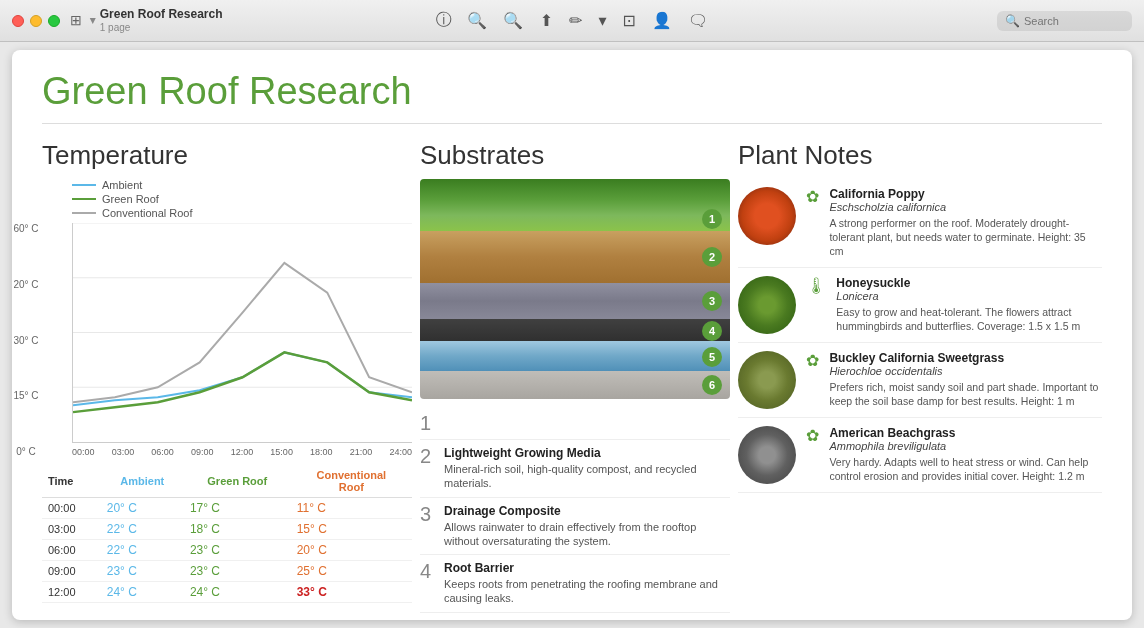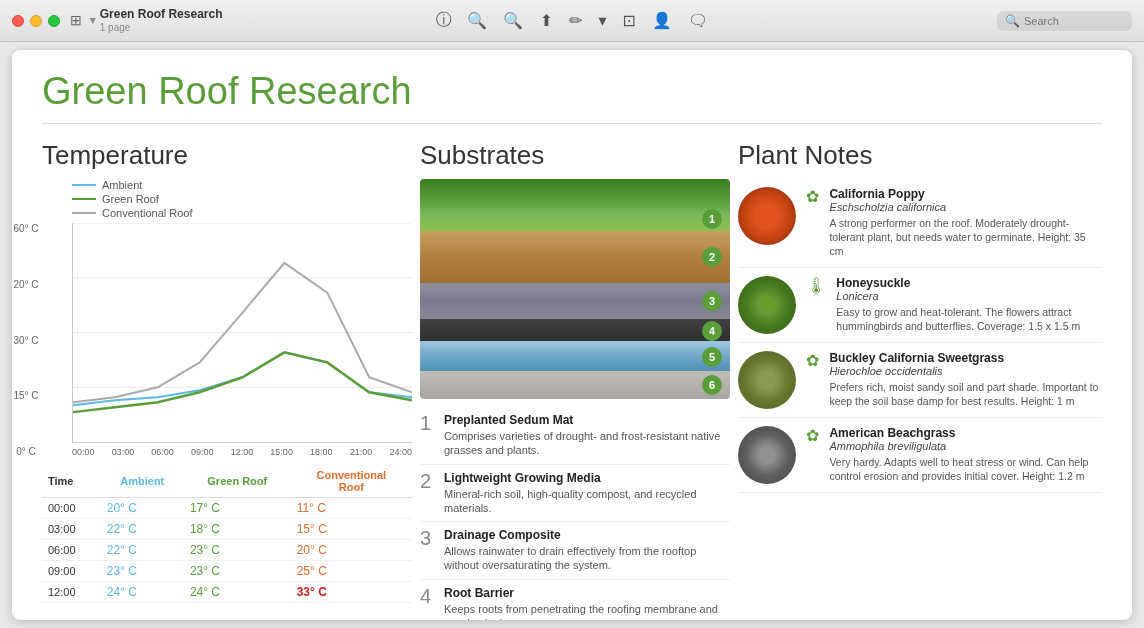--- a/index.html
+++ b/index.html
@@ -537,24 +537,20 @@
         </div>
 
         <div class="layer concrete-layer">
           <div class="layer-badge" style="top:4px;">6</div>
         </div>
       </div>
 
       <div class="substrate-items" id="substrate-list">
       <div class="substrate-item">
     <span class="substrate-num">1</span>
-    <div class="substrate-text">
-      <h4>Preplanted Sedum Mat</h4>
-      <p>Comprises varieties of drought- and frost-resistant native grasses and plants.</p>
-    </div>
   </div>
           <div class="substrate-item">
     <span class="substrate-num">2</span>
     <div class="substrate-text">
       <h4>Lightweight Growing Media</h4>
       <p>Mineral-rich soil, high-quality compost, and recycled materials.</p>
     </div>
   </div>
           <div class="substrate-item">
     <span class="substrate-num">3</span>

